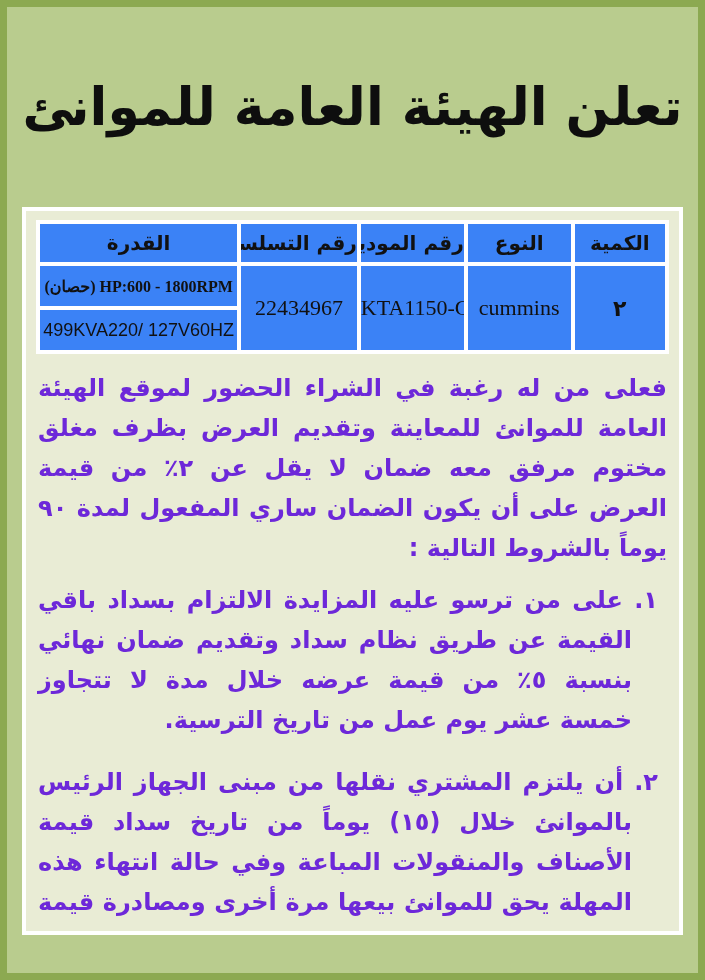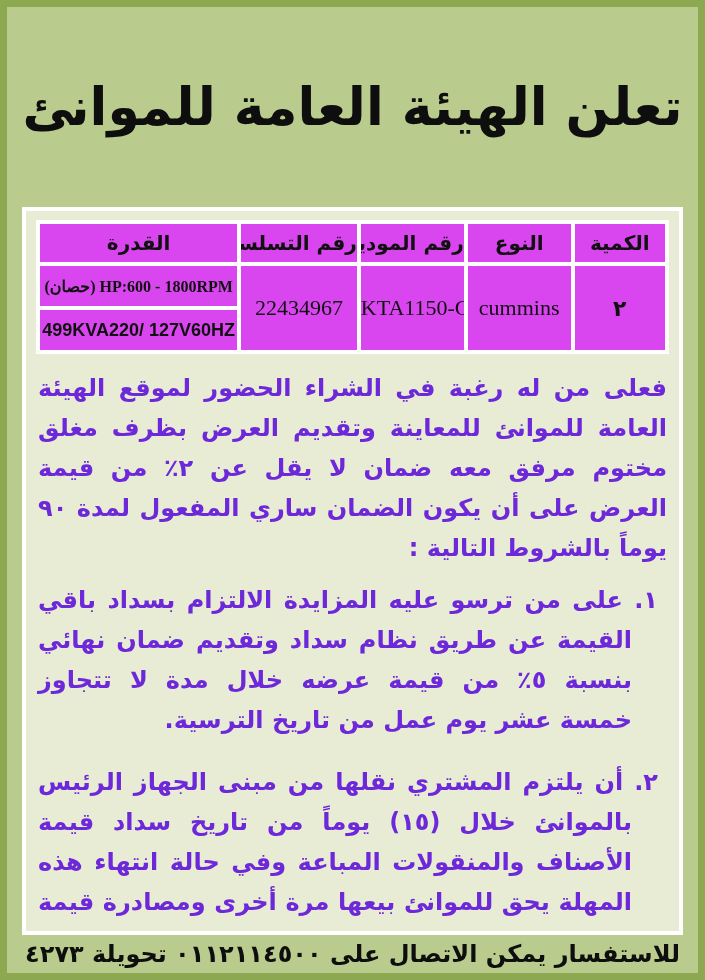--- a/index.html
+++ b/index.html
@@ -49,21 +49,21 @@
 
   
   table.specs {
     width: 100%;
     border-collapse: collapse;
     direction: rtl;
     table-layout: fixed;
   }
   table.specs th, table.specs td {
     border: 4px solid #ffffff;
-    background: #d946ef;
+    background: #3b82f6;
     text-align: center;
     vertical-align: middle;
     overflow: hidden;
     white-space: nowrap;
   }
   table.specs th {
     height: 42px;
     font-size: 20px;
     font-weight: bold;
     font-family: "DejaVu Sans", sans-serif;
@@ -131,30 +131,27 @@
         <th>القدرة</th>
       </tr>
       <tr>
         <td class="qty" rowspan="2">٢</td>
         <td class="latin" rowspan="2">cummins</td>
         <td class="latin" rowspan="2" style="font-size: 22px;">KTA1150-G-2</td>
         <td class="latin" rowspan="2">22434967</td>
         <td class="power1" style="font-size: 16px;">HP:600 - 1800RPM (حصان)</td>
       </tr>
       <tr>
-        <td class="power2" style="font-size: 18px; font-weight: bold;">499KVA220/ 127V60HZ</td>
+        <td class="power2" style="font-size: 18px;">499KVA220/ 127V60HZ</td>
       </tr>
     </tbody>
       </table>
 
     <p class="body-text intro">فعلى من له رغبة في الشراء الحضور لموقع الهيئة العامة للموانئ للمعاينة وتقديم العرض بظرف مغلق مختوم مرفق معه ضمان لا يقل عن ٢٪ من قيمة العرض على أن يكون الضمان ساري المفعول لمدة ٩٠ يوماً بالشروط التالية :</p>
 
     <p class="body-text cond">١. على من ترسو عليه المزايدة الالتزام بسداد باقي القيمة عن طريق نظام سداد وتقديم ضمان نهائي بنسبة ٥٪ من قيمة عرضه خلال مدة لا تتجاوز خمسة عشر يوم عمل من تاريخ الترسية.</p>
 
     <p class="body-text cond second">٢. أن يلتزم المشتري نقلها من مبنى الجهاز الرئيس بالموانئ خلال (١٥) يوماً من تاريخ سداد قيمة الأصناف والمنقولات المباعة وفي حالة انتهاء هذه المهلة يحق للموانئ بيعها مرة أخرى ومصادرة قيمة البيع وتوريده إلى خزينة الدولة مع تحميل المشتري أجرة التخزين حسب النظام.</p>
 
   </div>
 
-  <div class="footer-line">
-    <span class="footer-text" style="font-size: 24px;">للاستفسار يمكن الاتصال على ٠١١٢١١٤٥٠٠ تحويلة ٤٢٧٣</span>
-  </div>
 
 </div>
 
 </body></html>

